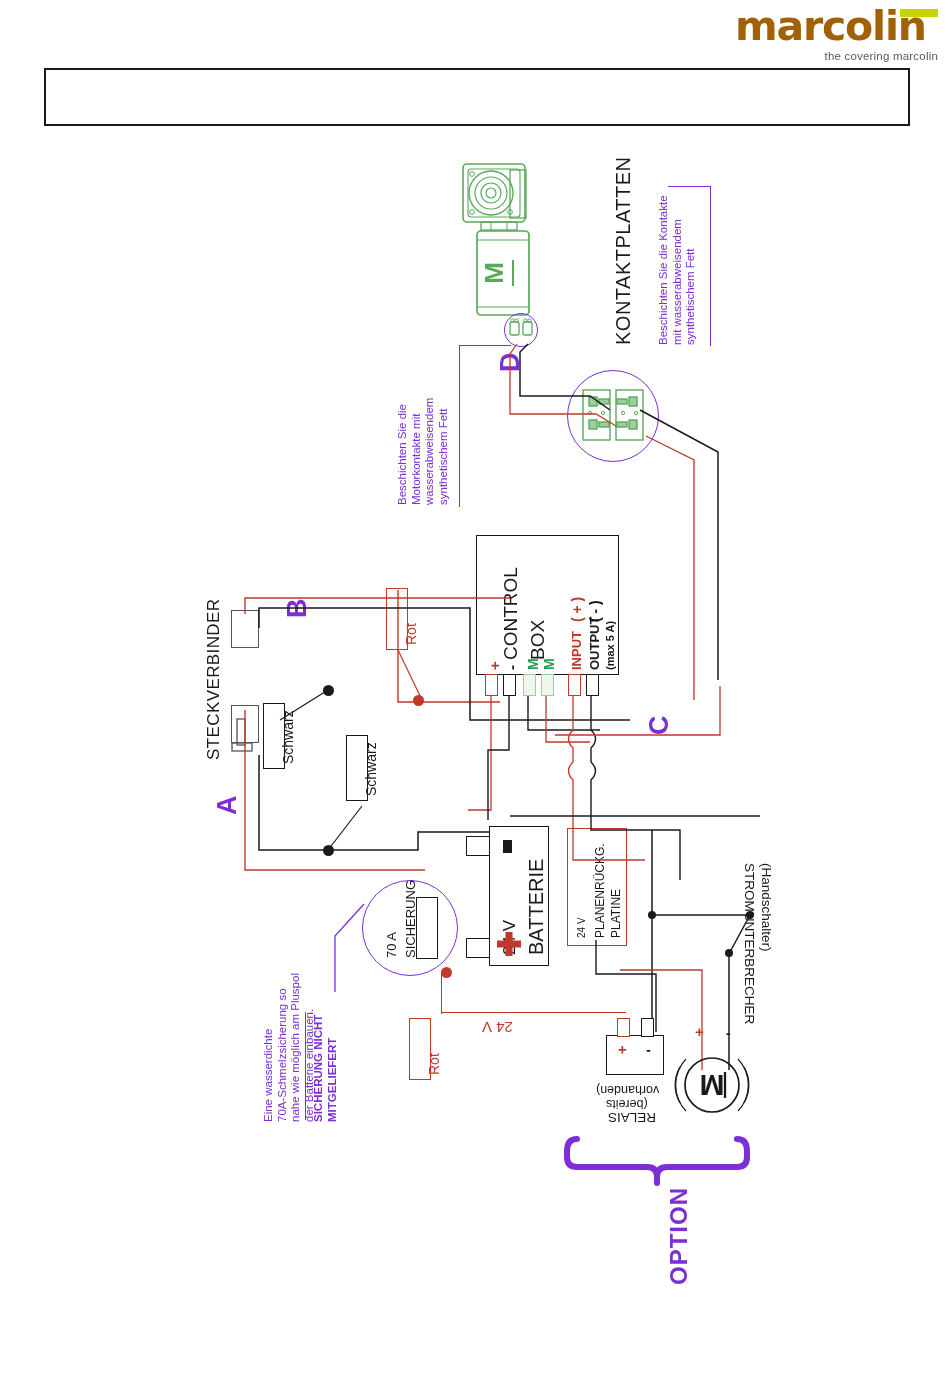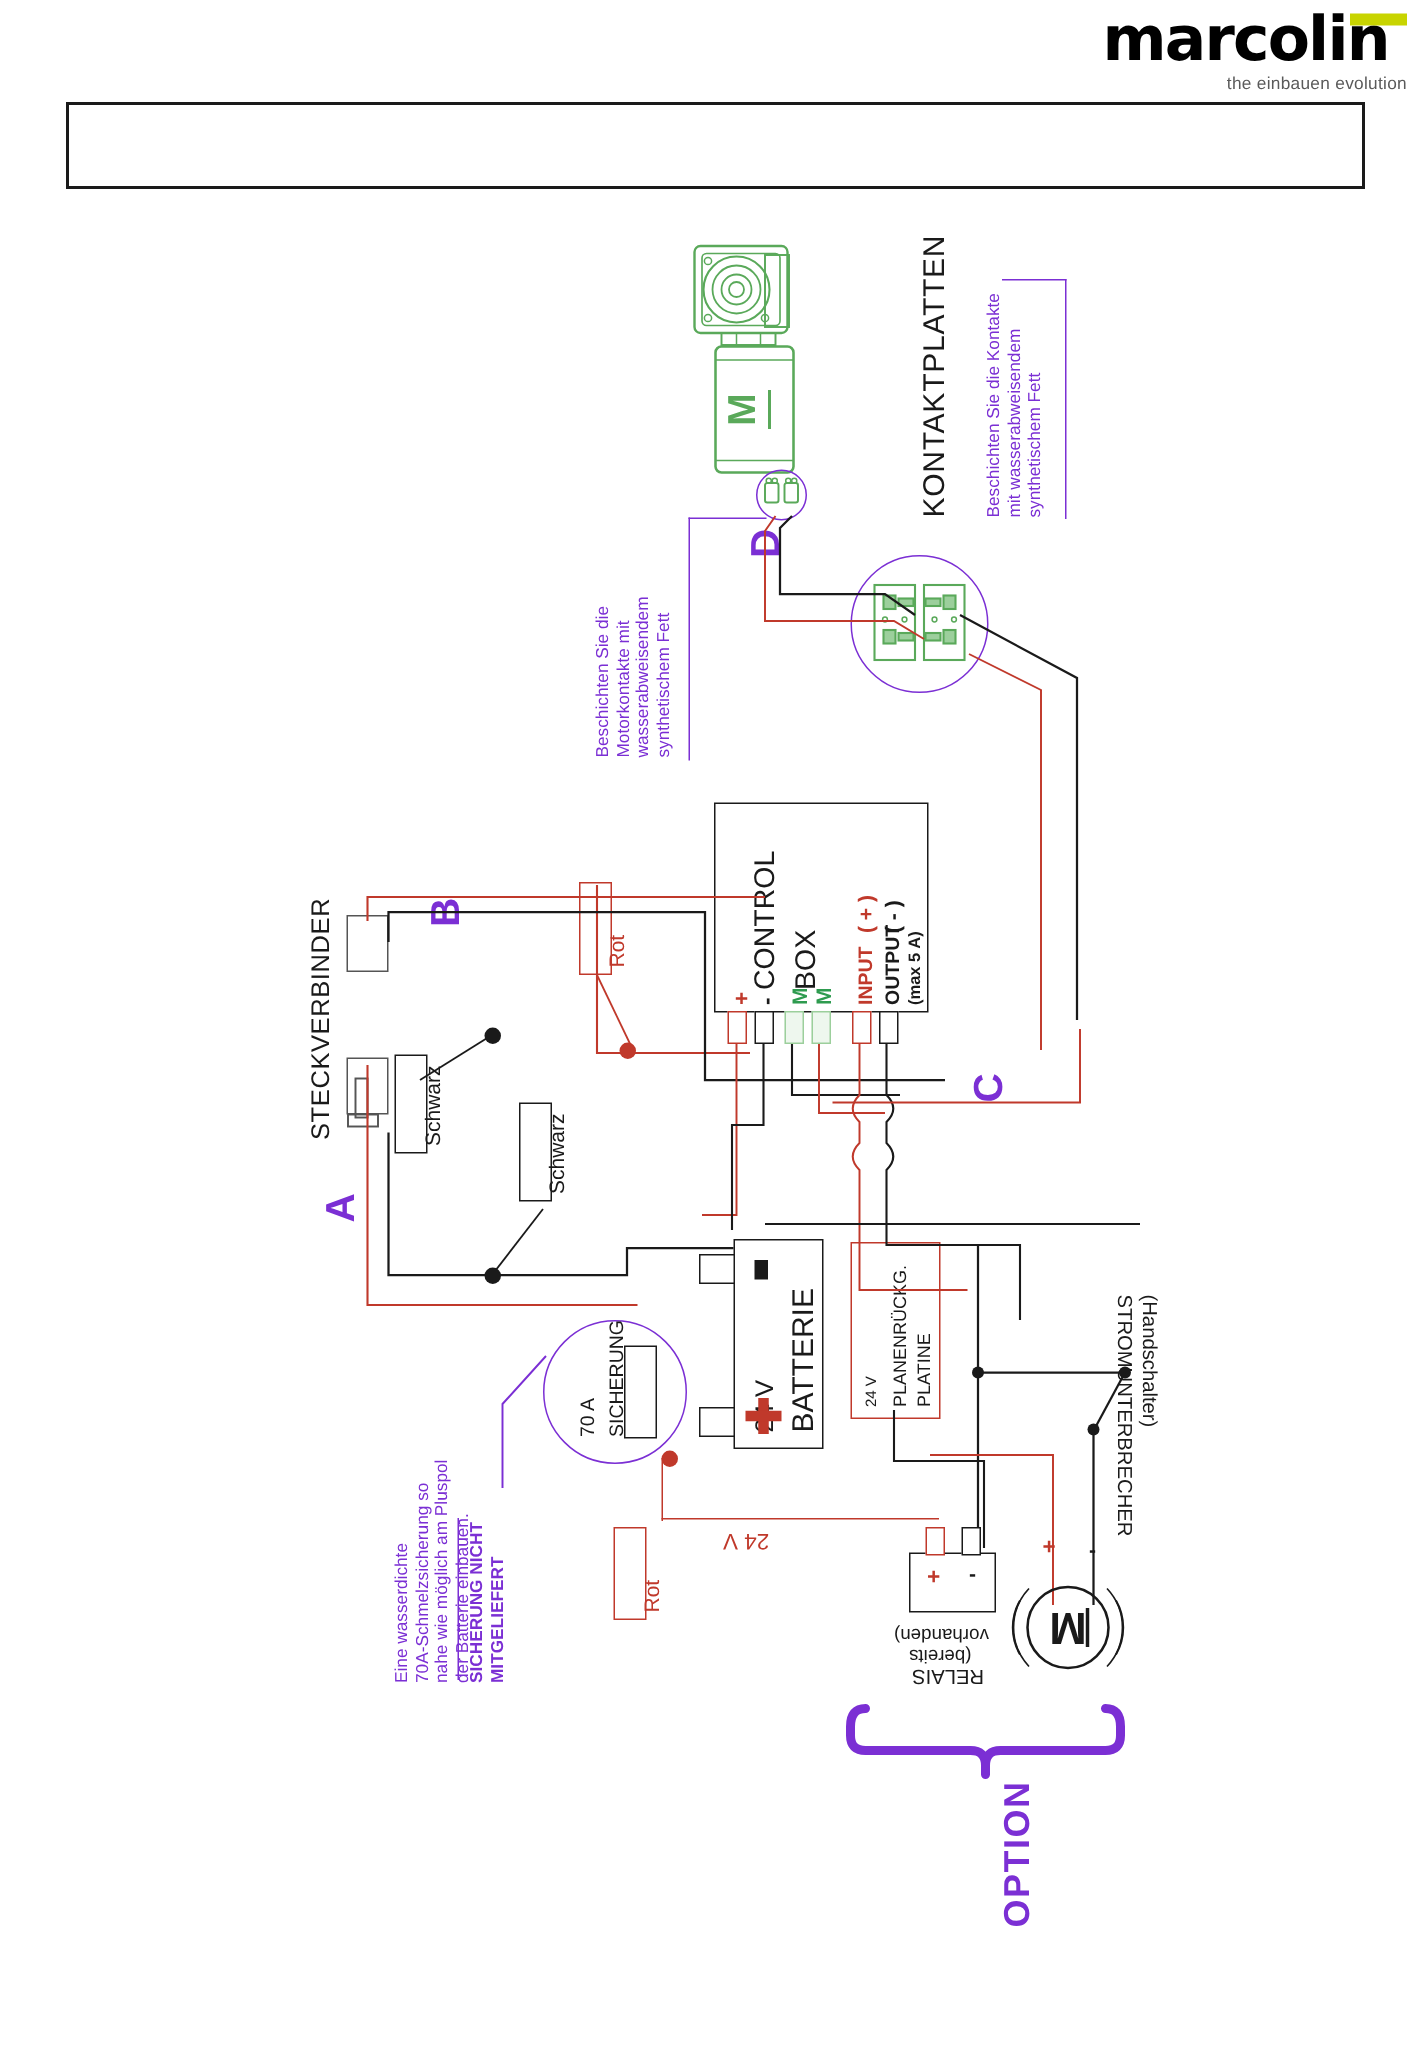--- a/index.html
+++ b/index.html
@@ -21,21 +21,21 @@
     position: absolute;
     left: 735px; top: 6px;
     width: 205px; height: 58px;
   }
   #logo-word {
     position: absolute;
     left: 0; top: 0;
     font-size: 41px;
     font-weight: bold;
     letter-spacing: -1.2px;
-    color: #000000;
+    color: #a16207;
     font-family: "DejaVu Sans", sans-serif;
     line-height: 1;
   }
   #logo-bar {
     position: absolute;
     right: 2px; top: 3px;
     width: 38px; height: 8px;
     background: #c8d400;
   }
   #logo-tag {
@@ -115,21 +115,21 @@
   svg { position: absolute; overflow: visible; }
 </style>
 </head>
 <body>
 
 <div id="page">
 
   <div id="logo">
     <div id="logo-word">marcolin</div>
     <div id="logo-bar"></div>
-    <div id="logo-tag">the einbauen evolution</div>
+    <div id="logo-tag">the covering marcolin</div>
   </div>
 
   <div id="banner">
     <span class="lbl" style="left:10px; top:18px; font-size:14px;"></span>
   </div>
 
   <svg style="left:455px; top:160px; width:110px; height:180px;">
 
     <rect x="8" y="4" width="62" height="58" rx="4" fill="none" stroke="#5aa95a" stroke-width="1.6"></rect>
     <rect x="13" y="9" width="52" height="48" rx="3" fill="none" stroke="#5aa95a" stroke-width="1.1"></rect>

